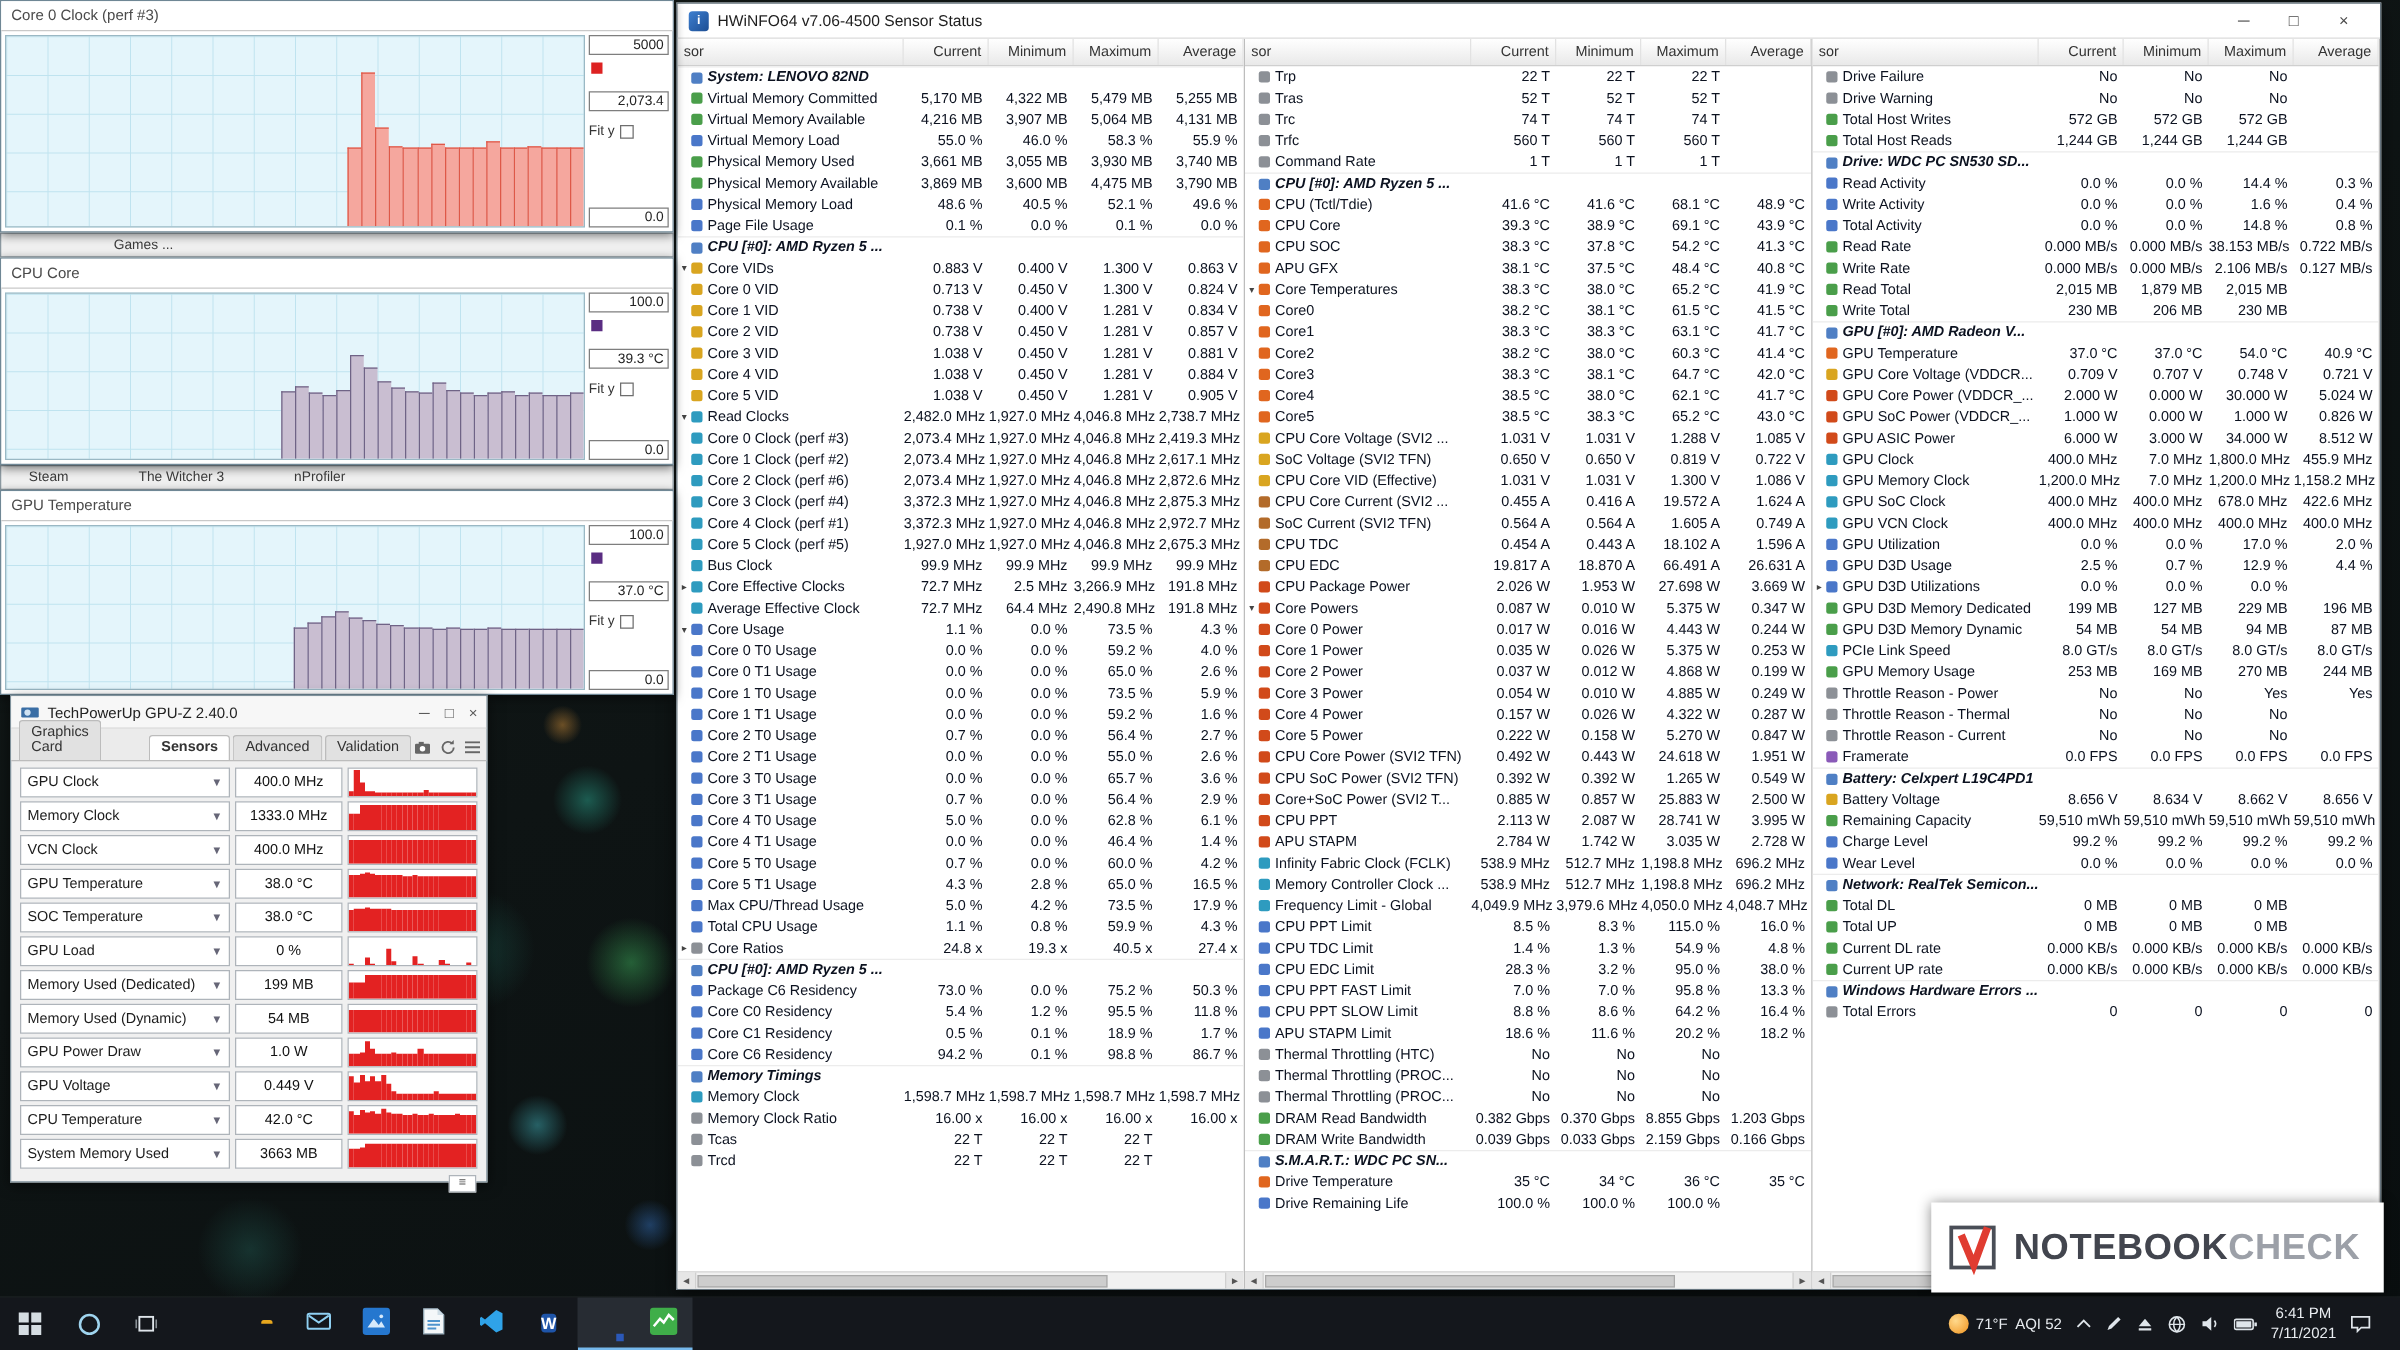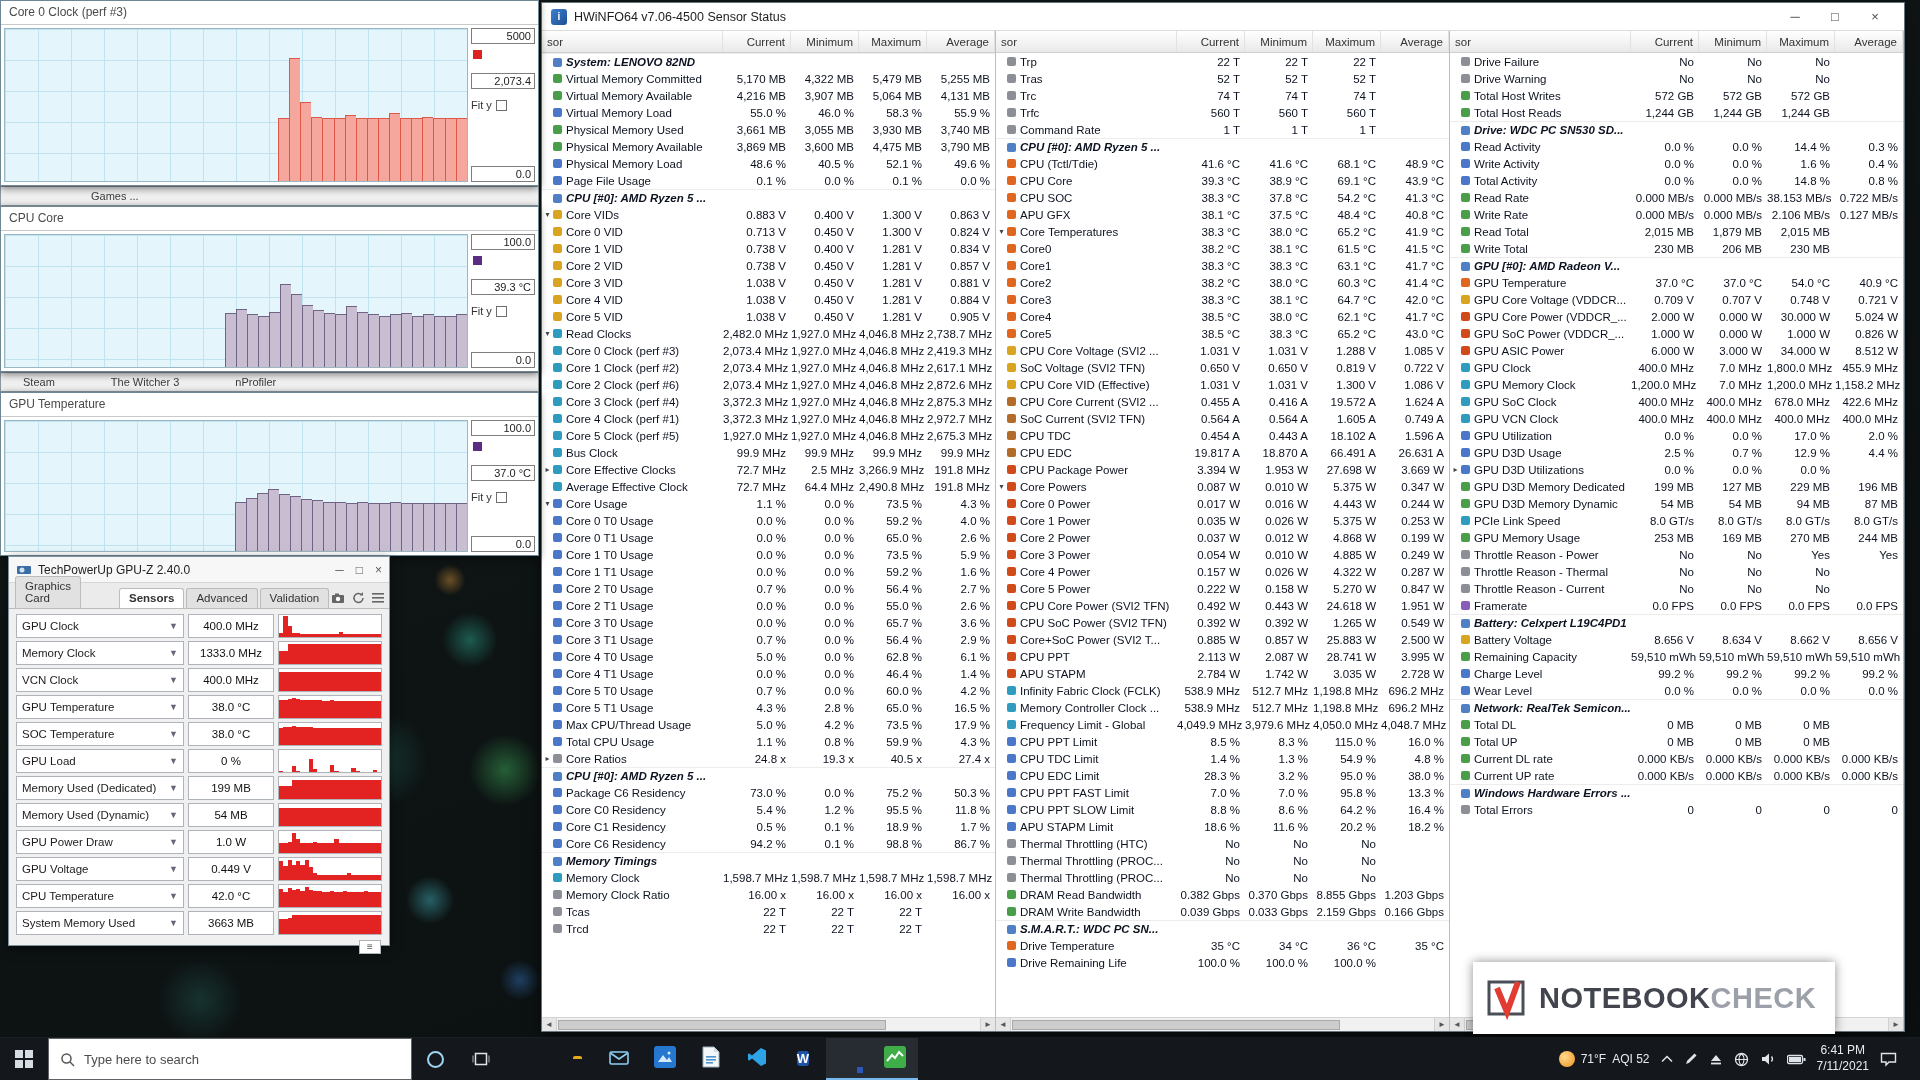--- a/index.html
+++ b/index.html
@@ -99,21 +99,21 @@
   .ic-edge{width:22px;height:22px;border-radius:50% 48% 46% 50%;background:conic-gradient(from 210deg,#45c0a8,#2b7bd8,#1a5fb0,#38b6c8,#45c0a8);}
   .ic-word{width:22px;height:22px;border-radius:3px;background:#1e54a8;color:#fff;font-weight:bold;font-size:13px;text-align:center;line-height:22px;}
   .ic-hwinfo{width:22px;height:22px;border-radius:50%;background:radial-gradient(circle at 35% 35%,#f2e3c0,#c09040 62%,#6d4c1d);position:relative;}
   .ic-hwinfo::after{content:"";position:absolute;left:8px;top:8px;width:6px;height:6px;background:#2b58b8;}
   .tray{margin-left:auto;display:flex;align-items:center;gap:11px;padding-right:8px;color:#e8ecf0;font-size:12px;}
   .sun{width:16px;height:16px;border-radius:50%;background:radial-gradient(circle at 35% 35%,#ffd98c,#f0931e);}
   .tclock{text-align:center;line-height:1.3;}
   .tdiv{width:4px;}
 
   
-  .wm{position:absolute;left:1473px;top:962px;width:362px;height:72px;background:#fff;display:flex;align-items:center;gap:10px;padding:0 12px;box-shadow:0 0 10px rgba(0,0,0,.45);z-index:45;}
+  .wm{position:absolute;left:1545px;top:962px;width:362px;height:72px;background:#fff;display:flex;align-items:center;gap:10px;padding:0 12px;box-shadow:0 0 10px rgba(0,0,0,.45);z-index:45;}
   .wmtext{font-size:29px;font-weight:bold;letter-spacing:.5px;color:#42454e;white-space:nowrap;}
   .wmtext b{color:#9ca0a8;}
 </style>
 </head>
 <body>
 
 <div class="bokeh"></div>
 
 <div class="gwin" id="g0" style="top:0;height:186px">
   <div class="gtitle"><span>Core 0 Clock (perf #3)</span></div>
@@ -1498,21 +1498,21 @@
             <span class="sl">CPU EDC</span>
             <span class="sv">19.817 A</span>
             <span class="sv">18.870 A</span>
             <span class="sv">66.491 A</span>
             <span class="sv">26.631 A</span>
           </div>
           <div class="srow">
             <span class="gut"></span>
             <span class="sic" style="background: rgb(209, 74, 26);"></span>
             <span class="sl">CPU Package Power</span>
-            <span class="sv">3.394 W</span>
+            <span class="sv">2.026 W</span>
             <span class="sv">1.953 W</span>
             <span class="sv">27.698 W</span>
             <span class="sv">3.669 W</span>
           </div>
           <div class="srow">
             <span class="gut">▾</span>
             <span class="sic" style="background: rgb(209, 74, 26);"></span>
             <span class="sl">Core Powers</span>
             <span class="sv">0.087 W</span>
             <span class="sv">0.010 W</span>
@@ -2216,27 +2216,20 @@
 </div>
 
 <div class="tb">
   <div class="tstart">
     <span class="winlogo">
         <b></b>
         <b></b>
         <b></b>
         <b></b>
       </span>
-  </div>
-  <div class="tsearch">
-    <svg width="15" height="15">
-        <circle cx="6.5" cy="6.5" r="4.5" stroke="#555" fill="none" stroke-width="1.5"></circle>
-        <path d="M10 10 L14 14" stroke="#555" stroke-width="1.5"></path>
-      </svg>
-    <span>Type here to search</span>
   </div>
   <div class="ticon">
       <span class="cortana"></span>
     </div>
   <div class="ticon">
     <svg width="18" height="18">
         <rect x="3.5" y="3.5" width="11" height="11" fill="none" stroke="#dfe5ea" stroke-width="1.5"></rect>
         <path d="M1 5.5 v7 M17 5.5 v7" stroke="#8a9096" stroke-width="1.3"></path>
       </svg>
   </div>

